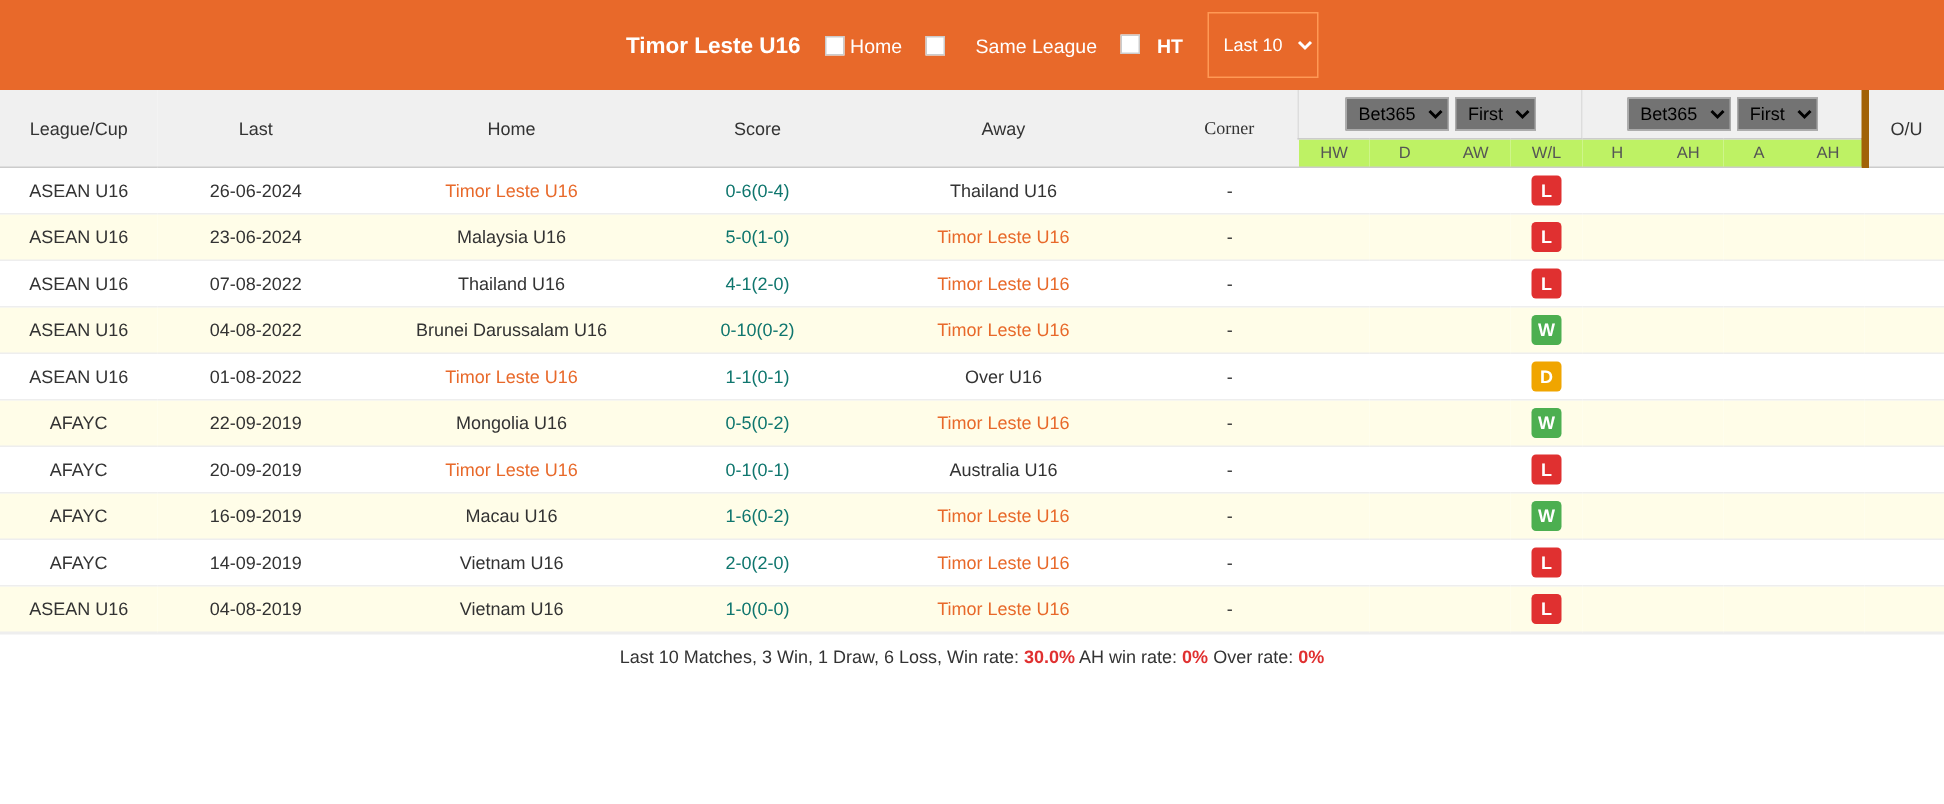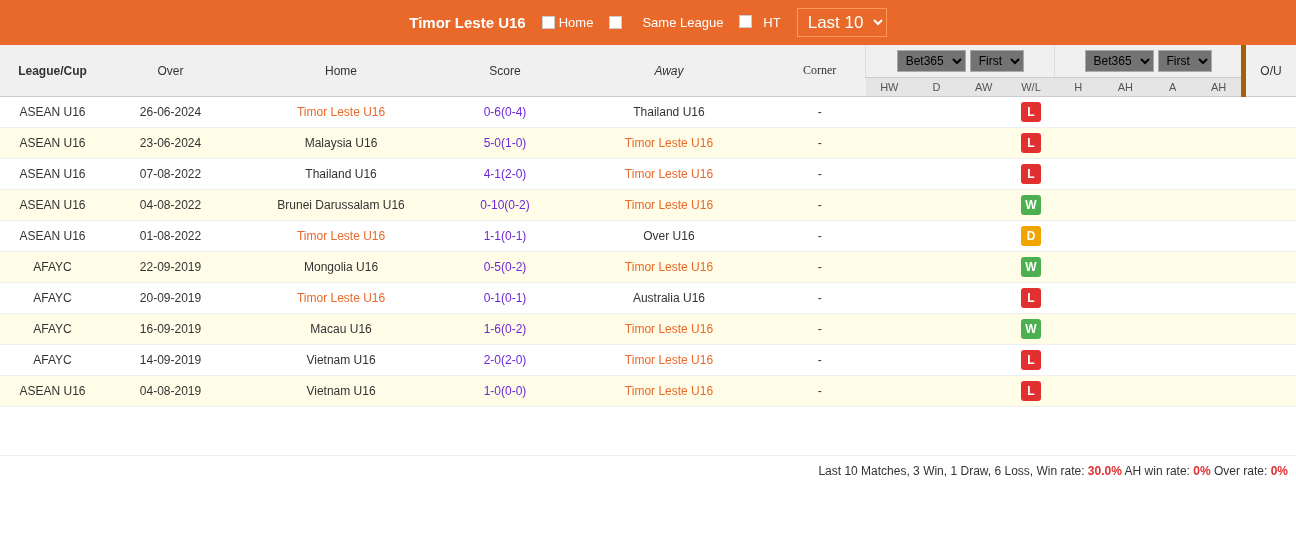--- a/index.html
+++ b/index.html
@@ -20,101 +20,101 @@
     thead tr th {
       background: #f0f0f0;
       border-bottom: 1px solid #ccc;
       padding: 5px 4px;
       text-align: center;
       font-size: 12px;
       font-weight: normal;
       color: #333;
     }
     thead tr.sub-header th {
-      background: #e5e5e5;
+      background: #bef264;
       font-size: 11px;
       color: #555;
       padding: 3px 4px;
     }
     tbody tr td {
       padding: 5px 4px;
       text-align: center;
       border-bottom: 1px solid #eee;
       font-size: 12px;
       color: #333;
     }
     tbody tr:nth-child(even) { background: #fffde8; }
     tbody tr:nth-child(odd) { background: #fff; }
 
     .team-link { color: #e8692a; cursor: pointer; }
-    .score-link { color: #6d28d9; cursor: pointer; }
+    .score-link { color: #0f766e; cursor: pointer; }
 
     .badge {
       display: inline-block;
       width: 20px;
       height: 20px;
       border-radius: 3px;
       color: #fff;
       font-weight: bold;
       font-size: 12px;
       line-height: 20px;
       text-align: center;
     }
     .badge-l { background: #e03030; }
     .badge-w { background: #4caf50; }
     .badge-d { background: #f0a500; }
 
-    .col-league { width: 80px; font-weight: bold; }
+    .col-league { width: 80px; }
     .col-date { width: 100px; }
     .col-home { width: 160px; }
     .col-score { width: 90px; }
-    .col-away { width: 160px; font-style: italic; }
+    .col-away { width: 160px; }
     .col-corner { width: 70px; font-family: Liberation Serif, serif; }
     .col-hw, .col-d, .col-aw, .col-wl { width: 36px; }
     .col-h, .col-ah, .col-a, .col-ah2 { width: 36px; }
     .col-ou { width: 40px; }
 
     .header-select {
       background: #e8692a;
       border: 1px solid #ff9955;
       color: #fff;
-      padding: 3px 6px;
-      font-size: 17px;
+      padding: 13px 6px;
+      font-size: 12px;
       cursor: pointer;
     }
   </style>
 </head>
 <body>
 
 <div style="background:#e8692a;color:#fff;padding:8px 16px;display:flex;align-items:center;justify-content:center;gap:16px;">
   <span style="font-weight:bold;font-size:15px;">Timor Leste U16</span>
   <label style="display:flex;align-items:center;gap:4px;font-size:13px;cursor:pointer;">
     <span class="checkbox-fake"></span>
     <span>Home</span>
   </label>
   <label style="display:flex;align-items:center;gap:20px;font-size:13px;cursor:pointer;">
     <span class="checkbox-fake"></span>
     <span>Same League</span>
   </label>
-  <label style="display:flex;align-items:flex-start;gap:11px;font-size:13px;cursor:pointer;">
+  <label style="display:flex;align-items:flex-start;gap:11px;font-size:13px;cursor:pointer;font-weight:bold;">
     <span class="checkbox-fake"></span>
     <span>HT</span>
   </label>
   <select class="header-select">
     <option>Last 10</option>
     <option>Last 20</option>
     <option>Last 30</option>
   </select>
 </div>
 
 <table>
   <thead>
     <tr>
       <th class="col-league" rowspan="2">League/Cup</th>
-      <th class="col-date" rowspan="2">Over</th>
+      <th class="col-date" rowspan="2">Last</th>
       <th class="col-home" rowspan="2">Home</th>
       <th class="col-score" rowspan="2">Score</th>
       <th class="col-away" rowspan="2">Away</th>
       <th class="col-corner" rowspan="2">Corner</th>
       <th colspan="4" style="border-left:1px solid #ddd;">
         <div style="display:flex;align-items:center;justify-content:center;gap:4px;">
           <select style="font-size:12px;padding:2px 4px;border:1px solid #aaa;">
             <option>Bet365</option>
           </select>
           <select style="font-size:12px;padding:2px 4px;border:1px solid #aaa;">
@@ -392,20 +392,20 @@
     </td>
     <td></td>
     <td></td>
     <td></td>
     <td></td>
     <td></td>
   </tr>
     </tbody>
 </table>
 
-<div style="text-align:right;padding:8px;font-size:12px;color:#333;border-top:1px solid #eee;margin-top:48px;">
+<div style="text-align:center;padding:8px;font-size:12px;color:#333;border-top:1px solid #eee;">
   <span>Last 10 Matches, 3 Win, 1 Draw, 6 Loss, Win rate:</span>
   <span style="color:#e03030;font-weight:bold;">30.0%</span>
   <span>AH win rate:</span>
   <span style="color:#e03030;font-weight:bold;">0%</span>
   <span>Over rate:</span>
   <span style="color:#e03030;font-weight:bold;">0%</span>
 </div>
 
 </body></html>

